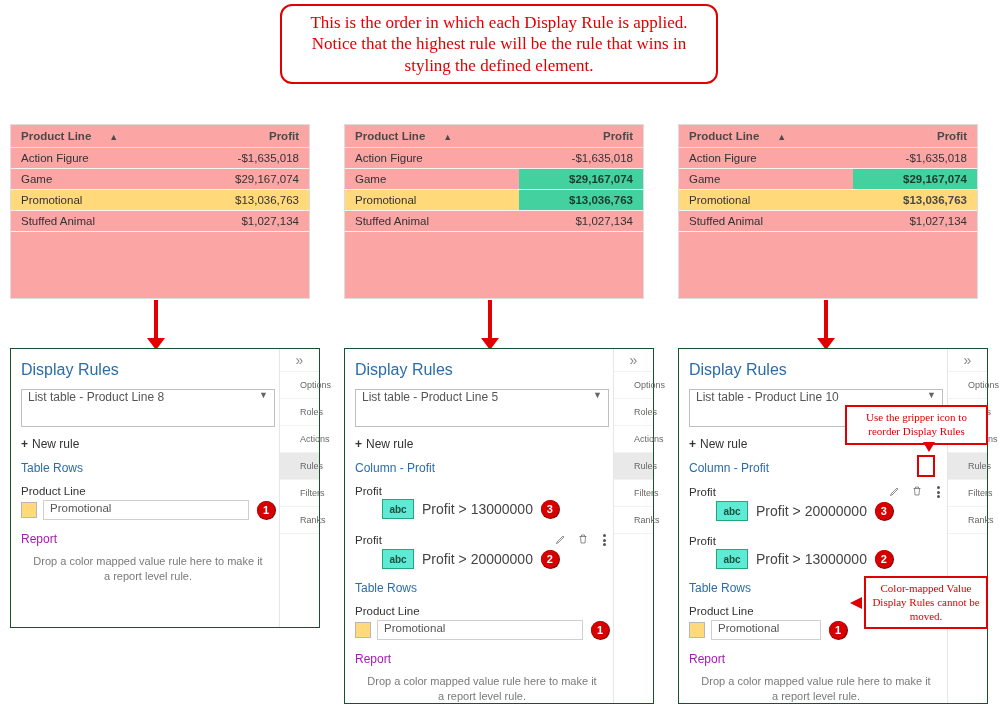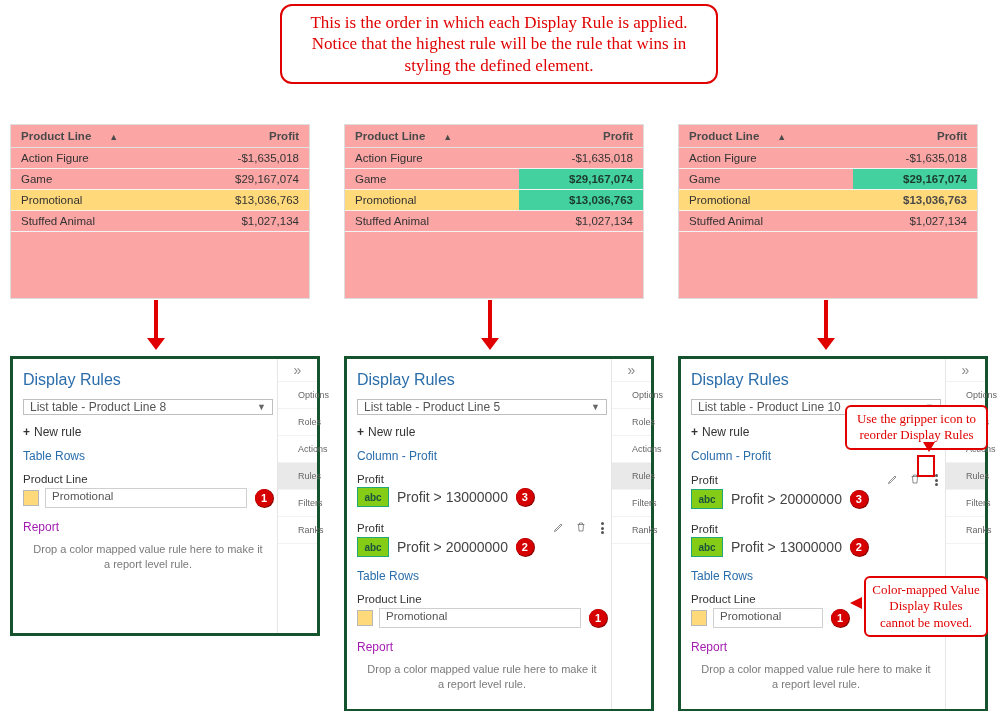--- a/index.html
+++ b/index.html
@@ -36,48 +36,48 @@
     position:absolute; width:0; height:50px; top:300px;
     display:flex; flex-direction:column; align-items:center;
   }
   .arrow-down .shaft { width:4px; flex:1; background:#e00000; }
   .arrow-down .head { width:0; height:0; border-left:9px solid transparent; border-right:9px solid transparent; border-top:12px solid #e00000; }
   .ar1 { left:156px; }
   .ar2 { left:490px; }
   .ar3 { left:826px; }
 
   
-  .panel { position:absolute; top:356px; width:310px; border:3px solid #14532d; box-sizing:border-box; background:#fff; }
+  .panel { position:absolute; top:348px; width:310px; border:1px solid #14532d; box-sizing:border-box; background:#fff; }
   .p1 { left:10px; height:280px; }
   .p2 { left:344px; height:356px; }
   .p3 { left:678px; height:356px; }
 
   .panel-inner { position:relative; height:100%; }
   .panel-body { padding:8px 10px; padding-right:44px; }
   .panel-title { color:#2a6dab; font-size:16px; font-weight:normal; margin:4px 0 10px 0; }
 
   .select-row { margin-bottom:6px; }
   .fake-select {
-    display:flex; align-items:center; justify-content:space-between;
-    border:1px solid #bfbfbf; height:16px; padding:0 6px;
+    display:flex; align-items:flex-start; justify-content:space-between;
+    border:1px solid #bfbfbf; height:38px; padding:0 6px;
     background:#fff; font-size:12px; color:#555; box-sizing:border-box;
   }
   .fake-select .tri { font-size:9px; color:#666; }
 
   .newrule { margin-top:10px; font-size:12px; color:#333; }
   .newrule .plus { font-weight:bold; margin-right:4px; }
 
   .section-label { color:#2a6dab; font-size:12px; margin-top:10px; }
 
   .rule-label { margin-top:10px; color:#333; font-size:11.5px; }
   .rule-row { display:flex; align-items:center; margin-top:3px; }
   .swatch { width:16px; height:16px; border:1px solid #b7b7b7; background:#ffd97a; margin-right:6px; box-sizing:border-box; }
   .abc-swatch {
-    width:30px; height:18px; background:#84cc16; border:1px solid #21a877; color:#1a513f;
-    font-size:10px; font-weight:bold; display:flex; align-items:center; justify-content:center; margin-right:8px;
+    width:30px; height:18px; background:#5eead4; border:1px solid #21a877; color:#1a513f;
+    font-size:10px; font-weight:bold; display:flex; align-items:center; justify-content:center; margin-right:8px;margin-left:27px;
   }
   .rule-input {
     flex:1; border:1px solid #cfcfcf; height:20px; padding:1px 6px; font-size:11.5px;
     background:#fff; color:#555; box-sizing:border-box;
   }
   .rule-line { display:flex; align-items:center; margin-top:2px; position:relative; }
   .rule-text { font-size:14px; color:#444; }
 
   .report-link { color:#a21caf; margin-top:12px; font-size:12px; }
   .drop-text { margin-top:8px; font-size:11px; color:#7a7a7a; text-align:center; padding:0 10px; line-height:1.4; }
@@ -106,23 +106,23 @@
   .ic svg { width:16px; height:16px; stroke:#636363; fill:none; stroke-width:1.4; }
   .chev-btn { width:100%; padding:3px 0; text-align:center; color:#888; font-size:14px; border-bottom:1px solid #f2f2f2;}
 
   .rule-icons { display:flex; gap:10px; margin-left:auto; color:#555; align-items:center; }
   .rule-icons svg { width:12px; height:12px; stroke:#555; fill:none; stroke-width:1.3; }
   .gripper { width:10px; display:flex; flex-direction:column; align-items:center; gap:1.5px; cursor:grab; }
   .gripper span { width:3px; height:3px; background:#555; border-radius:50%; }
 
   
   .callout {
-    position:absolute; border:2px solid #e00000; border-radius:6px;
+    position:absolute; border:2px solid #e00000; border-radius:0;
     background:#fff; color:#e00000; font-family:Georgia,'Times New Roman',serif;
-    font-size:13px; text-align:center; padding:4px 6px; line-height:1.25;
+    font-size:11px; text-align:center; padding:4px 6px; line-height:1.25;
     box-sizing:border-box;
   }
   .callout.gripper-note { top:405px; left:845px; width:143px; }
   .callout.colormap-note { top:576px; left:864px; width:124px; }
   .gripper-highlight {
     position:absolute; border:2px solid #e00000; width:14px; height:18px;
     left:917px; top:455px; pointer-events:none;
   }
   .callout-arrow {
     position:absolute; width:0; height:0;

